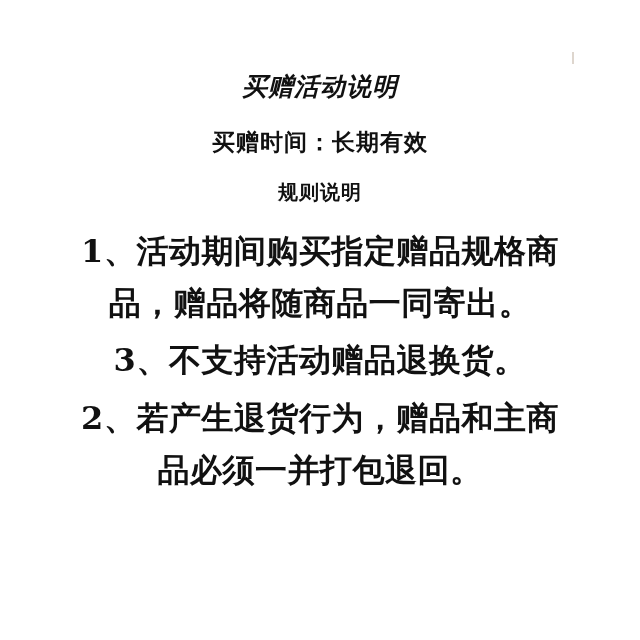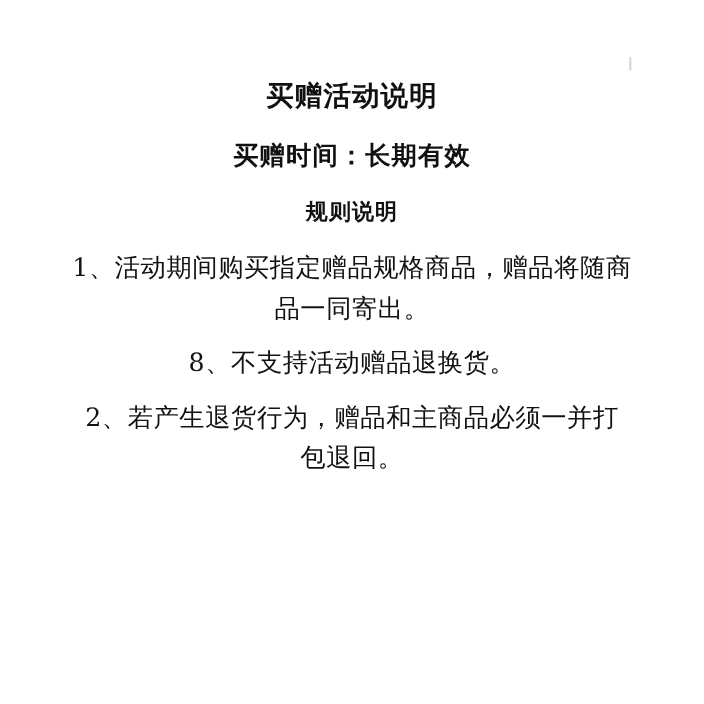--- a/index.html
+++ b/index.html
@@ -25,20 +25,21 @@
   }
   .title-block {
     text-align: center;
   }
   .doc-title {
     font-size: 25px;
     font-weight: bold;
     letter-spacing: 1px;
     line-height: 1.35;
     margin: 0 0 22px 0;
+    font-style: italic;
   }
   .doc-subtitle {
     font-size: 23px;
     font-weight: bold;
     letter-spacing: 1px;
     line-height: 1.35;
     margin: 0 0 22px 0;
   }
   .section-heading {
     font-size: 20px;
@@ -47,25 +48,25 @@
     line-height: 1.35;
     margin: 0 0 20px 0;
     text-align: center;
   }
   .rules {
     margin: 0;
     padding: 0;
     list-style: none;
   }
   .rule {
-    font-size: 23px;
-    font-weight: normal;
+    font-size: 32px;
+    font-weight: bold;
     line-height: 1.62;
     text-align: center;
-    margin: 12px 0 6px 0;
+    margin: 0 0 6px 0;
     padding: 0 6px;
     letter-spacing: 0.5px;
   }
   .rule-1 { padding: 0 30px; }
   .rule-2 { padding: 0 2px; }
   .rule-3 { padding: 0 2px; }
   .rule-4 { padding: 0 34px; }
   .speck {
     position: absolute;
     top: 52px;
@@ -84,17 +85,17 @@
   <div class="speck"></div>
 
   <div class="title-block">
     <h1 class="doc-title">买赠活动说明</h1>
     <h2 class="doc-subtitle">买赠时间：长期有效</h2>
     <h3 class="section-heading">规则说明</h3>
   </div>
 
   <div class="rules">
     <p class="rule rule-1">1、活动期间购买指定赠品规格商品，赠品将随商品一同寄出。</p>
-    <p class="rule rule-3">8、不支持活动赠品退换货。</p>
+    <p class="rule rule-3">3、不支持活动赠品退换货。</p>
     <p class="rule rule-4">2、若产生退货行为，赠品和主商品必须一并打包退回。</p>
   </div>
 
 </div>
 
 </body></html>

